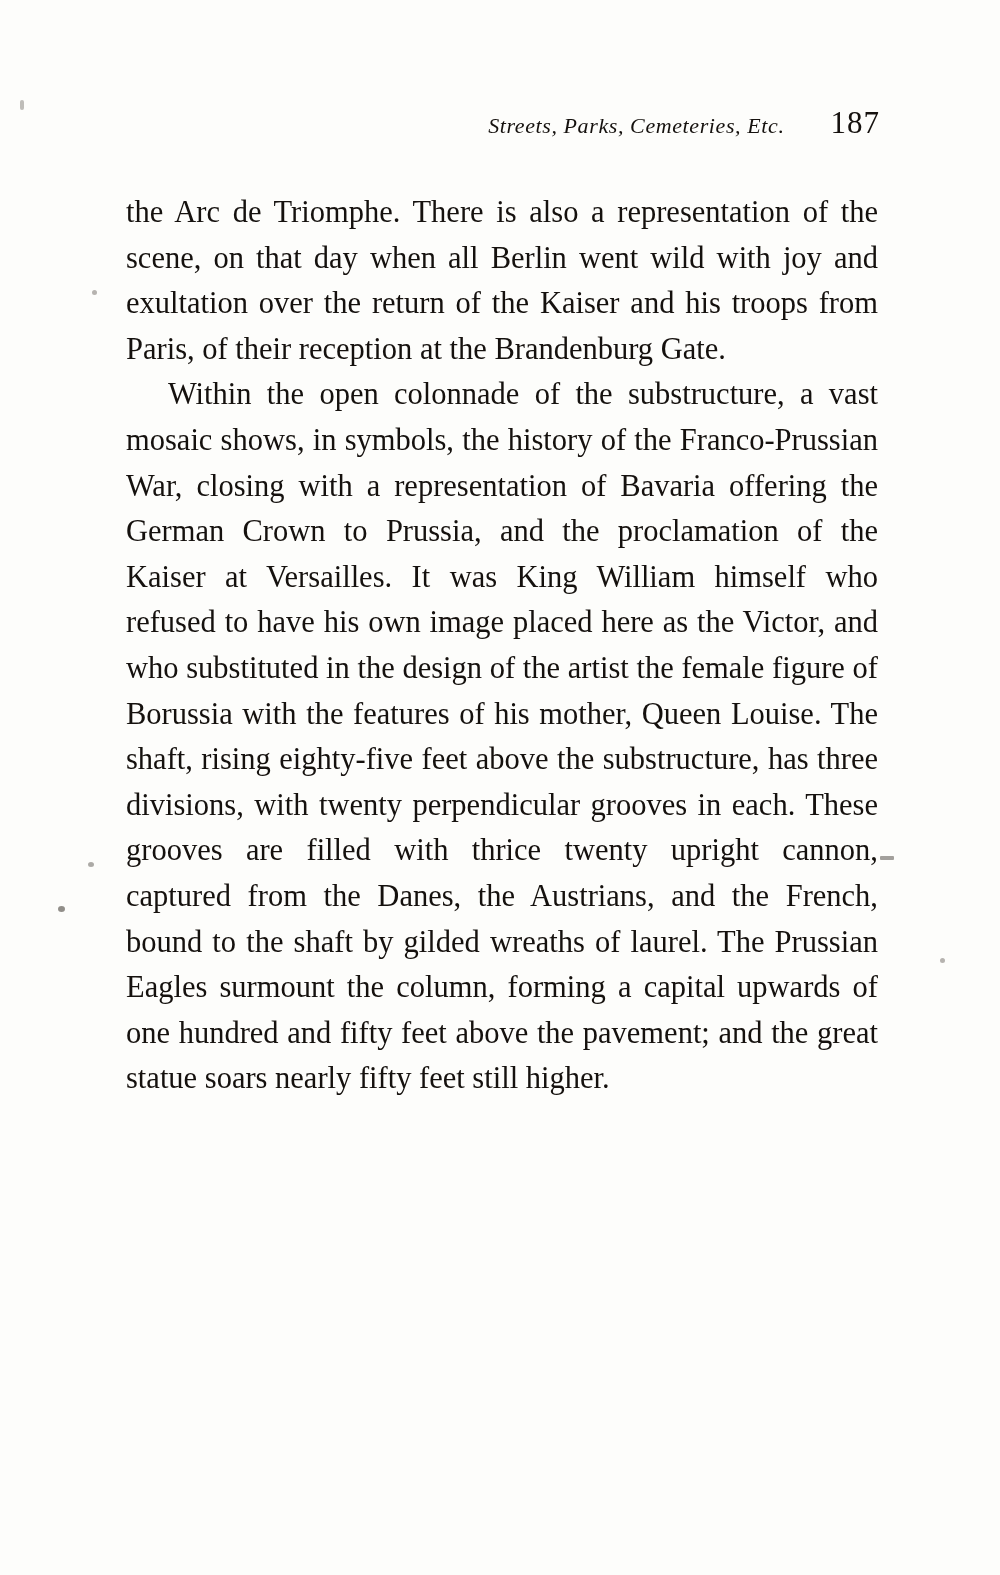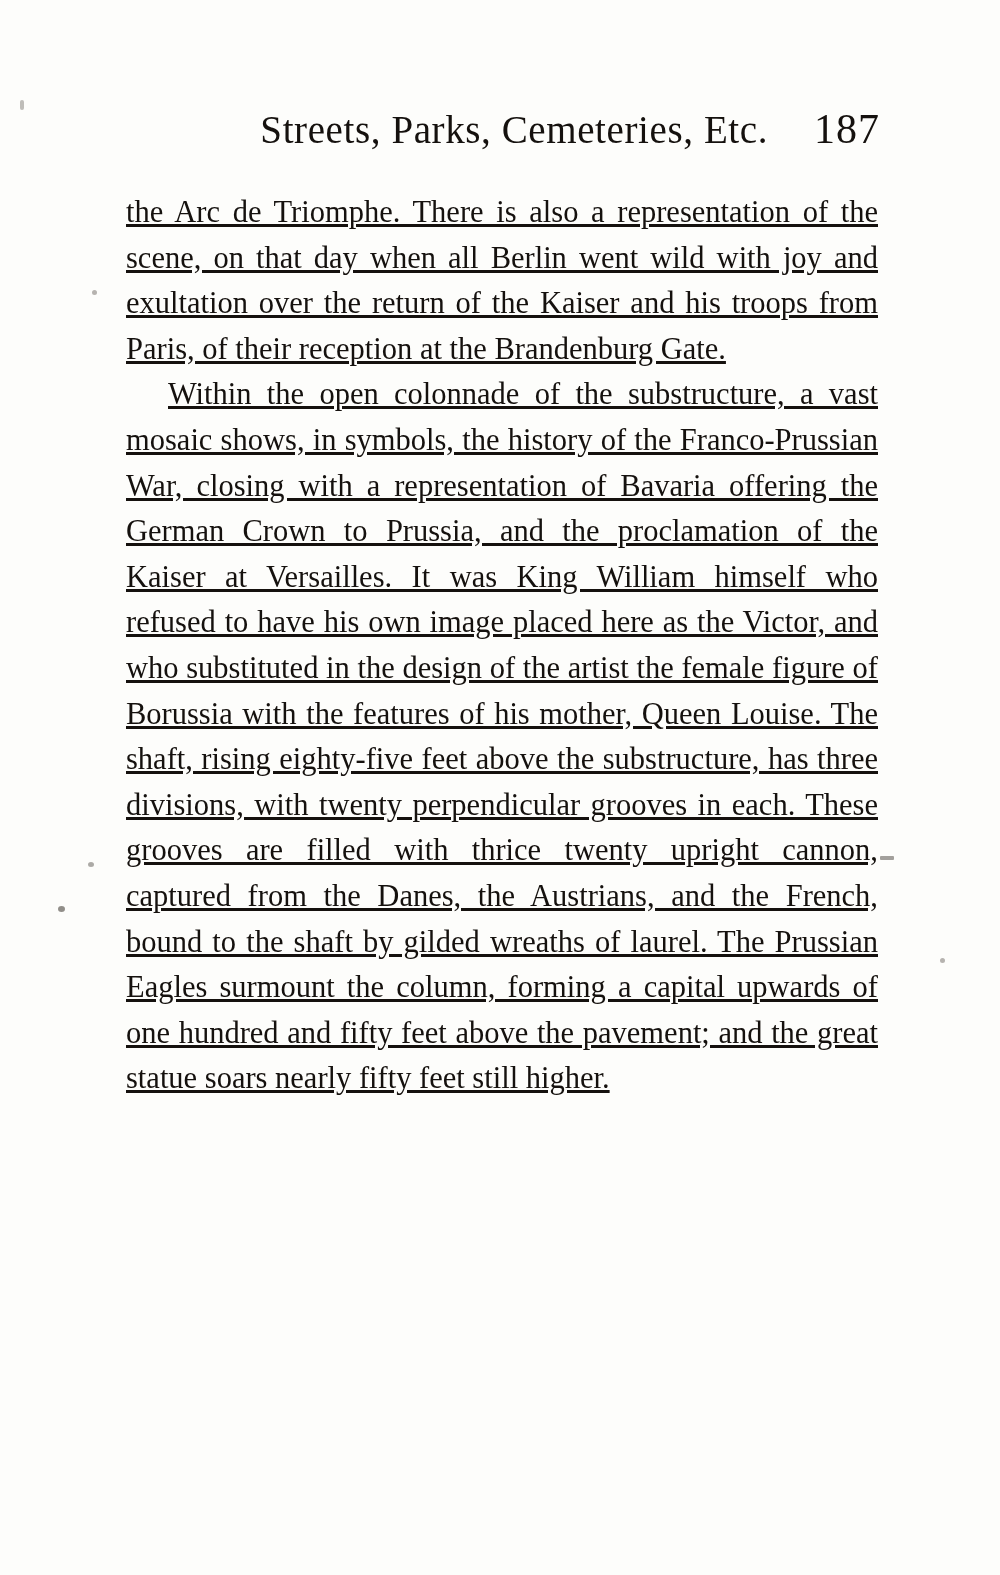--- a/index.html
+++ b/index.html
@@ -19,38 +19,38 @@
   .header {
     position: absolute;
     top: 105px;
     left: 120px;
     width: 760px;
     display: flex;
     align-items: baseline;
     justify-content: flex-end;
   }
   .running-title {
-    font-size: 39px;
+    font-style: italic;
+    font-size: 22px;
     letter-spacing: 0.6px;
     white-space: nowrap;
     margin-right: 46px;
   }
   .folio {
-    font-size: 42px;
+    font-size: 31px;
     letter-spacing: 1px;
   }
   .body-text {
     position: absolute;
     top: 190px;
     left: 126px;
     width: 752px;
     font-size: 30.5px;
     line-height: 45.6px;
     text-align: justify;
-    text-decoration: underline;
   }
   .para {
     margin: 0;
     text-indent: 42px;
   }
   .para.first {
     text-indent: 0;
   }
   
   .speck {

